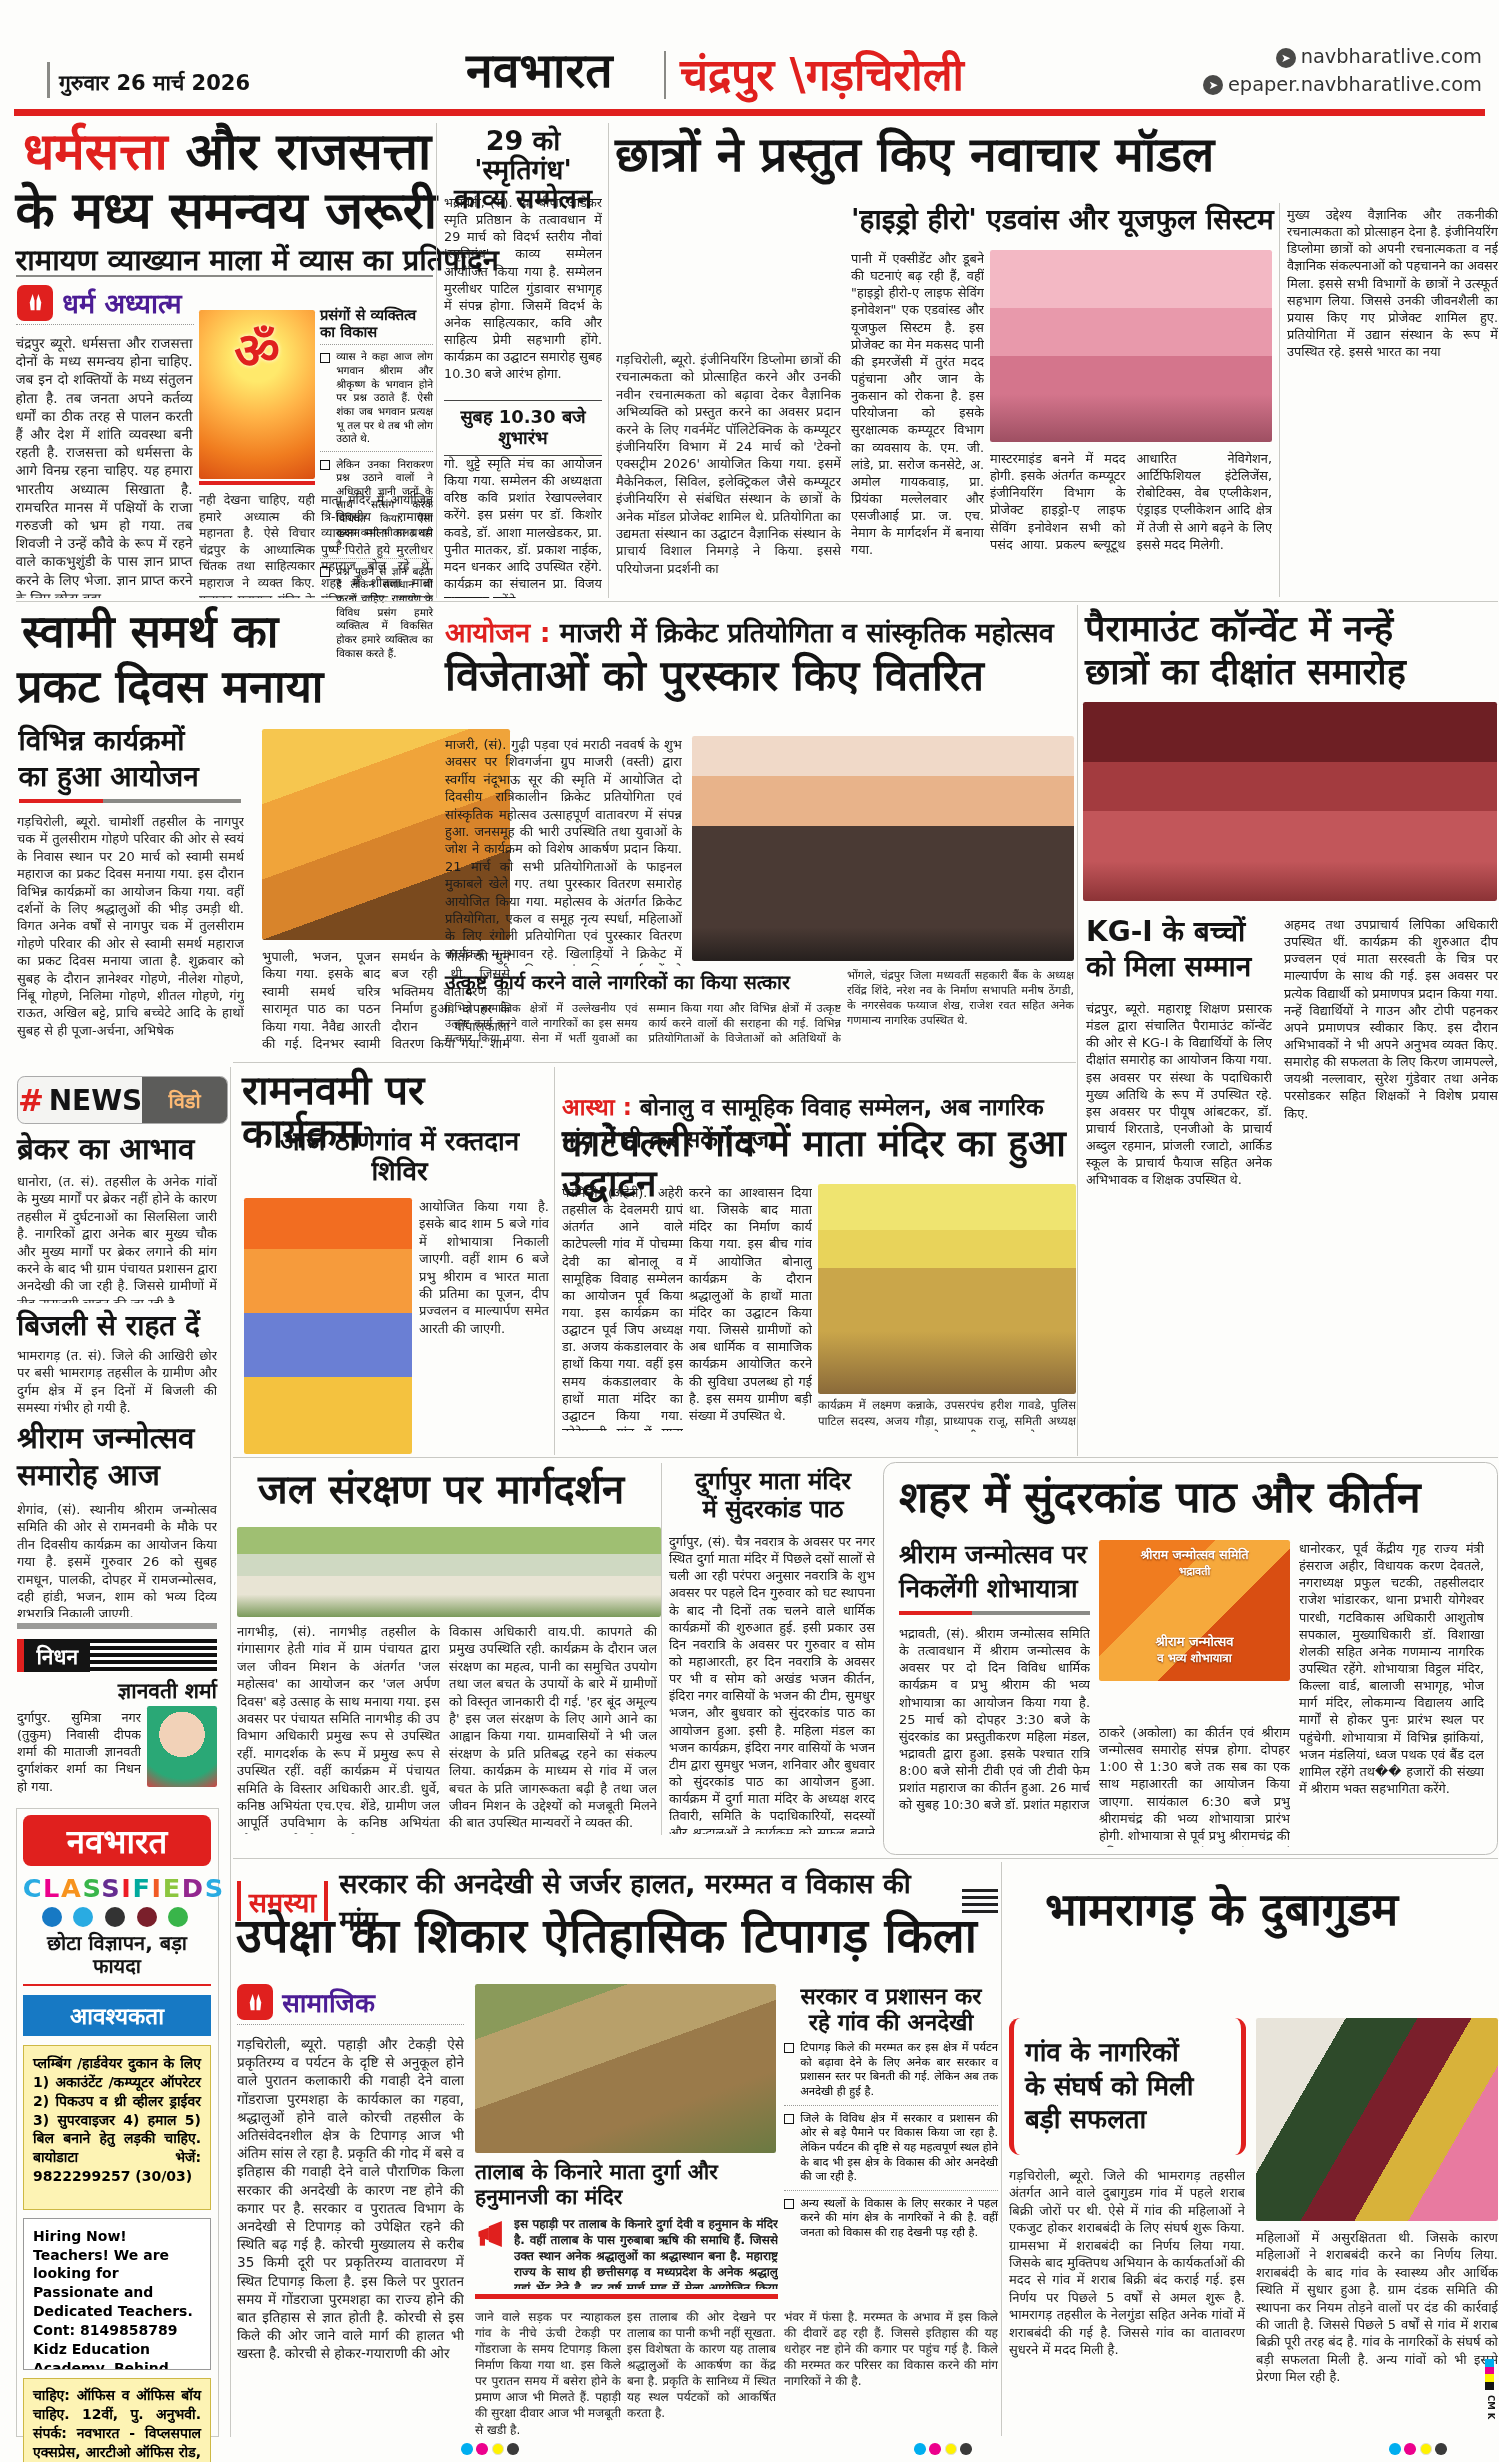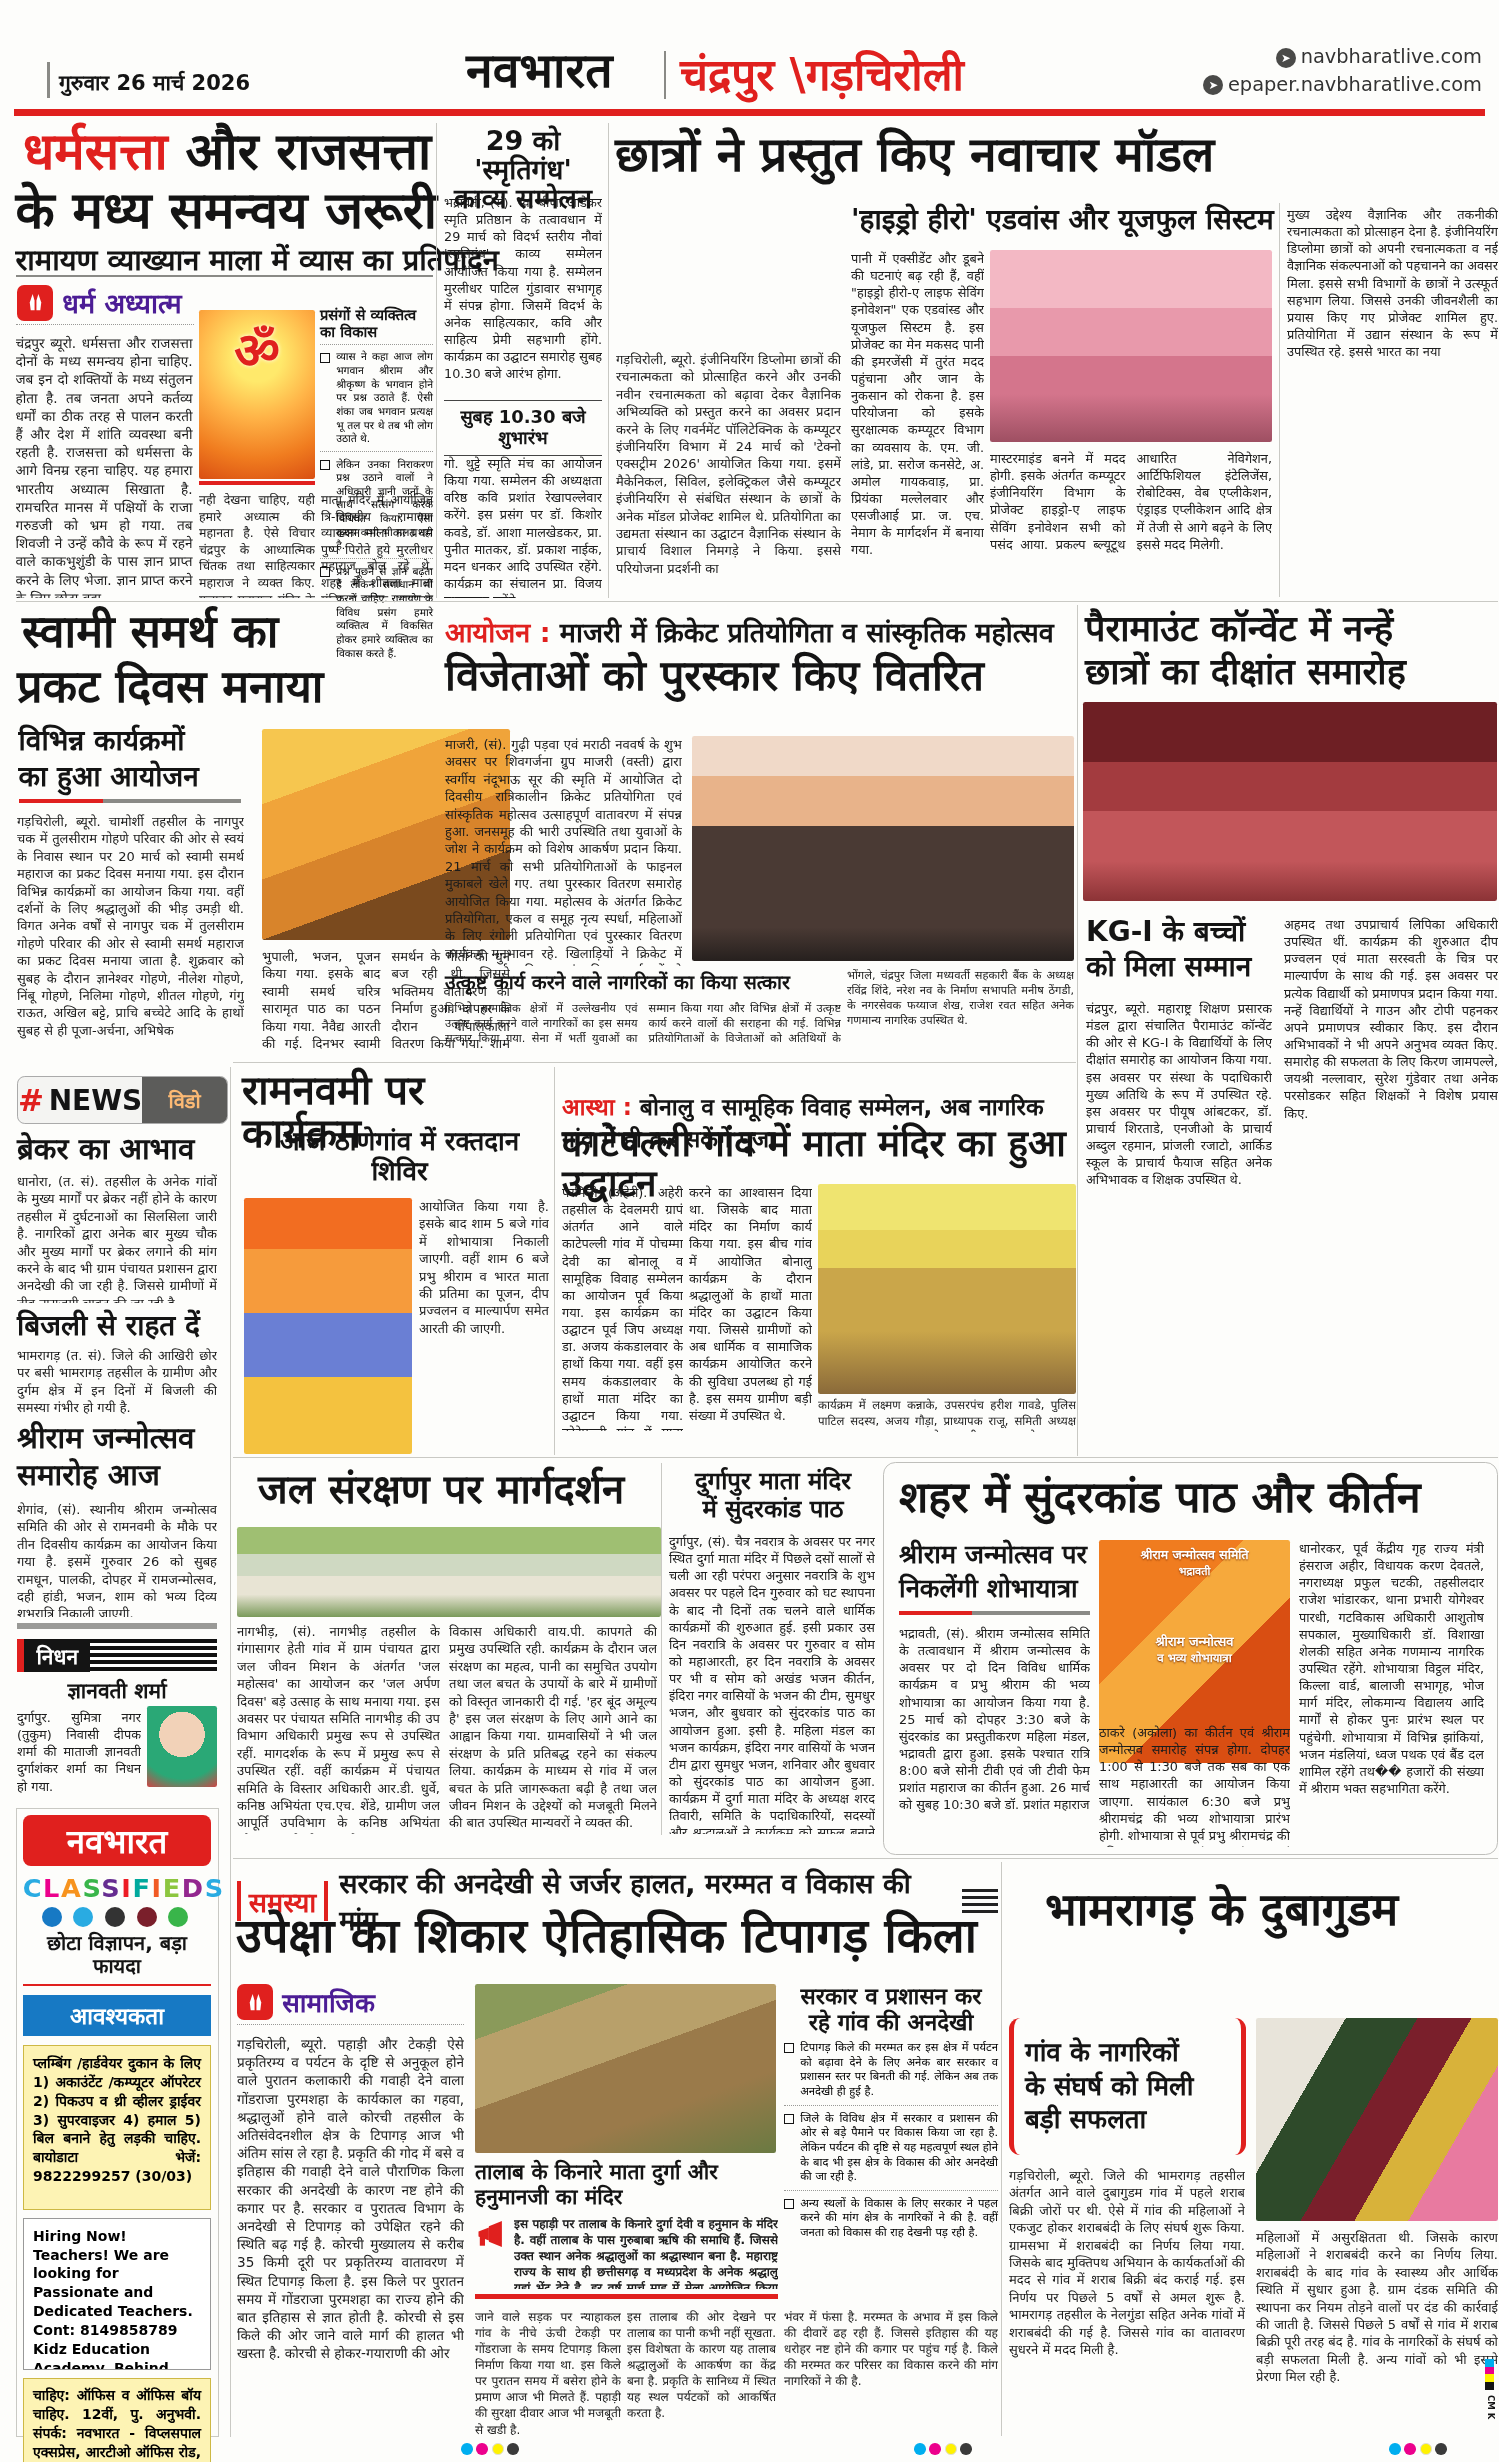--- a/index.html
+++ b/index.html
@@ -161,21 +161,21 @@
   <div class="abs sub" style="left:17px;top:1422px;font-size:29.5px">श्रीराम जन्मोत्सव</div>
   <div class="abs sub" style="left:17px;top:1459px;font-size:29.5px">समारोह आज</div>
   <div class="abs b" style="left:17px;top:1501px;width:200px;height:116px;font-size:13px">शेगांव, (सं). स्थानीय श्रीराम जन्मोत्सव समिति की ओर से रामनवमी के मौके पर तीन दिवसीय कार्यक्रम का आयोजन किया गया है. इसमें गुरुवार 26 को सुबह रामधून, पालकी, दोपहर में रामजन्मोत्सव, दही हांडी, भजन, शाम को भव्य दिव्य शुभरात्रि निकाली जाएगी.</div>
   <div class="abs" style="left:17px;top:1623px;width:200px;height:6.2px;background:#9a9a97"></div>
 
   <div class="abs" style="left:17px;top:1639px;width:200px;height:33px;background:#141414;display:flex;align-items:center">
     <div style="width:7px;height:100%;background:#e0201e"></div>
     <span style="color:#fff;font-size:21px;font-weight:bold;padding:0 12.4px">निधन</span>
     <div class="stripes" style="flex:1;height:100%"></div>
   </div>
-  <div class="abs sub" style="left:17px;top:1679px;width:200px;font-size:21px;text-align:center">ज्ञानवती शर्मा</div>
+  <div class="abs sub" style="left:17px;top:1679px;width:200px;font-size:21px;text-align:right">ज्ञानवती शर्मा</div>
   <div class="abs b" style="left:17px;top:1709px;width:124px;height:90px;font-size:12.8px">दुर्गापुर. सुमित्रा नगर (तुकुम) निवासी दीपक शर्मा की माताजी ज्ञानवती दुर्गाशंकर शर्मा का निधन हो गया.</div>
   <div class="abs photo" style="left:147px;top:1706px;width:70px;height:81px;background:radial-gradient(circle at 50% 35%,#f2d2b8 0 36%,#2aa876 36% 70%,#d04444 100%)"></div>
 
   <div class="abs" style="left:15.5px;top:1808px;width:203px;height:629px;border:0.8px solid #c9c9c4;padding:6.2px">
     <div style="background:#e0201e;border-radius:7.8px;text-align:center;padding:3.1px 0">
       <span style="color:#fff;font-size:33px;font-weight:bold">नवभारत</span>
     </div>
     <div style="text-align:center;margin-top:6.2px">
       <span class="cl-letter" style="color:#29abe2">C</span><span class="cl-letter" style="color:#ec008c">L</span><span class="cl-letter" style="color:#f7931e">A</span><span class="cl-letter" style="color:#39b54a">S</span><span class="cl-letter" style="color:#662d91">S</span><span class="cl-letter" style="color:#ed1c24">I</span><span class="cl-letter" style="color:#00a99d">F</span><span class="cl-letter" style="color:#f15a24">I</span><span class="cl-letter" style="color:#8cc63f">E</span><span class="cl-letter" style="color:#93278f">D</span><span class="cl-letter" style="color:#29abe2">S</span>
     </div>
@@ -221,21 +221,21 @@
   <div class="abs vline" style="left:661px;top:1463px;height:372px"></div>
   <div class="abs sub" style="left:669px;top:1468px;width:208px;font-size:24px;text-align:center"><span>दुर्गापुर माता मंदिर</span><br><span>में सुंदरकांड पाठ</span></div>
   <div class="abs b" style="left:669px;top:1533px;width:206px;height:301px;font-size:12.8px"><span>दुर्गापुर, (सं). चैत्र नवरात्र के अवसर पर नगर स्थित दुर्गा माता मंदिर में पिछले दसों सालों से चली आ रही परंपरा अनुसार नवरात्रि के शुभ अवसर पर पहले दिन गुरुवार को घट स्थापना के बाद नौ दिनों तक चलने वाले धार्मिक कार्यक्रमों की शुरुआत हुई. इसी प्रकार उस दिन नवरात्रि के अवसर पर गुरुवार व सोम को महाआरती, हर दिन नवरात्रि के अवसर पर भी व सोम को अखंड भजन कीर्तन, इंदिरा नगर वासियों के भजन की टीम, सुमधुर भजन, और बुधवार को सुंदरकांड पाठ का आयोजन हुआ. इसी</span> <span>है. महिला मंडल का भजन कार्यक्रम, इंदिरा नगर वासियों के भजन टीम द्वारा सुमधुर भजन, शनिवार और बुधवार को सुंदरकांड पाठ का आयोजन हुआ. कार्यक्रम में दुर्गा माता मंदिर के अध्यक्ष शरद तिवारी, समिति के पदाधिकारियों, सदस्यों और श्रद्धालुओं ने कार्यक्रम को सफल बनाने में खूब मेहनत कर रहे हैं.</span></div>
 
   <div class="abs" style="left:883px;top:1462px;width:615px;height:393px;border:1.6px solid #bfbfbb;border-radius:12.4px"></div>
   <div class="abs hl" style="left:899px;top:1474px;width:587px;font-size:43px">शहर में सुंदरकांड पाठ और कीर्तन</div>
   <div class="abs sub" style="left:899px;top:1540px;font-size:25.6px">श्रीराम जन्मोत्सव पर</div>
   <div class="abs sub" style="left:899px;top:1574px;font-size:25.6px">निकलेंगी शोभायात्रा</div>
   <div class="abs rule-redgray" style="left:899px;top:1611px;width:191px"></div>
   <div class="abs b" style="left:899px;top:1625px;width:191px;height:222px;font-size:12.8px">भद्रावती, (सं). श्रीराम जन्मोत्सव समिति के तत्वावधान में श्रीराम जन्मोत्सव के अवसर पर दो दिन विविध धार्मिक कार्यक्रम व प्रभु श्रीराम की भव्य शोभायात्रा का आयोजन किया गया है. 25 मार्च को दोपहर 3:30 बजे के सुंदरकांड का प्रस्तुतीकरण महिला मंडल, भद्रावती द्वारा हुआ. इसके पश्चात रात्रि 8:00 बजे सोनी टीवी एवं जी टीवी फेम प्रशांत महाराज का कीर्तन हुआ. 26 मार्च को सुबह 10:30 बजे डॉ. प्रशांत महाराज</div>
-  <div class="abs photo" style="left:1099px;top:1540px;width:191px;height:223px;background:linear-gradient(135deg,#f07c1f 0 35%,#f6a93c 35% 60%,#d94e12 60% 100%);padding:6.2px;color:#fff">
+  <div class="abs photo" style="left:1099px;top:1540px;width:191px;height:141px;background:linear-gradient(135deg,#f07c1f 0 35%,#f6a93c 35% 60%,#d94e12 60% 100%);padding:6.2px;color:#fff">
     <div style="font-size:12.4px;font-weight:bold;text-align:center;text-shadow:0 0.8px 1.6px #7a2d00">श्रीराम जन्मोत्सव समिति</div>
     <div style="font-size:11px;font-weight:bold;text-align:center;text-shadow:0 0.8px 1.6px #7a2d00">भद्रावती</div>
     <div style="font-size:13px;font-weight:bold;text-align:center;margin-top:54px;text-shadow:0 0.8px 1.6px #7a2d00">श्रीराम जन्मोत्सव</div>
     <div style="font-size:11.6px;font-weight:bold;text-align:center;text-shadow:0 0.8px 1.6px #7a2d00">व भव्य शोभायात्रा</div>
   </div>
   <div class="abs b" style="left:1099px;top:1724px;width:191px;height:123px;font-size:12.8px">ठाकरे (अकोला) का कीर्तन एवं श्रीराम जन्मोत्सव समारोह संपन्न होगा. दोपहर 1:00 से 1:30 बजे तक सब का एक साथ महाआरती का आयोजन किया जाएगा. सायंकाल 6:30 बजे प्रभु श्रीरामचंद्र की भव्य शोभायात्रा प्रारंभ होगी. शोभायात्रा से पूर्व प्रभु श्रीरामचंद्र की प्रतिमा का पूजन बलवंतदादा गुंडावार एवं मनोहरराव पारधे के हाथों किया जाएगा. इस अवसर पर सांसद प्रतिभा</div>
   <div class="abs b" style="left:1299px;top:1540px;width:185px;height:307px;font-size:12.8px">धानोरकर, पूर्व केंद्रीय गृह राज्य मंत्री हंसराज अहीर, विधायक करण देवतले, नगराध्यक्ष प्रफुल चटकी, तहसीलदार राजेश भांडारकर, थाना प्रभारी योगेश्वर पारधी, गटविकास अधिकारी आशुतोष सपकाल, मुख्याधिकारी डॉ. विशाखा शेलकी सहित अनेक गणमान्य नागरिक उपस्थित रहेंगे. शोभायात्रा विट्ठल मंदिर, किल्ला वार्ड, बालाजी सभागृह, भोज मार्ग मंदिर, लोकमान्य विद्यालय आदि मार्गों से होकर पुनः प्रारंभ स्थल पर पहुंचेगी. शोभायात्रा में विभिन्न झांकियां, भजन मंडलियां, ध्वज पथक एवं बैंड दल शामिल रहेंगे तथ�� हजारों की संख्या में श्रीराम भक्त सहभागिता करेंगे.</div>
 
   <div class="abs hline" style="left:233px;top:1858px;width:1265px"></div>
 

